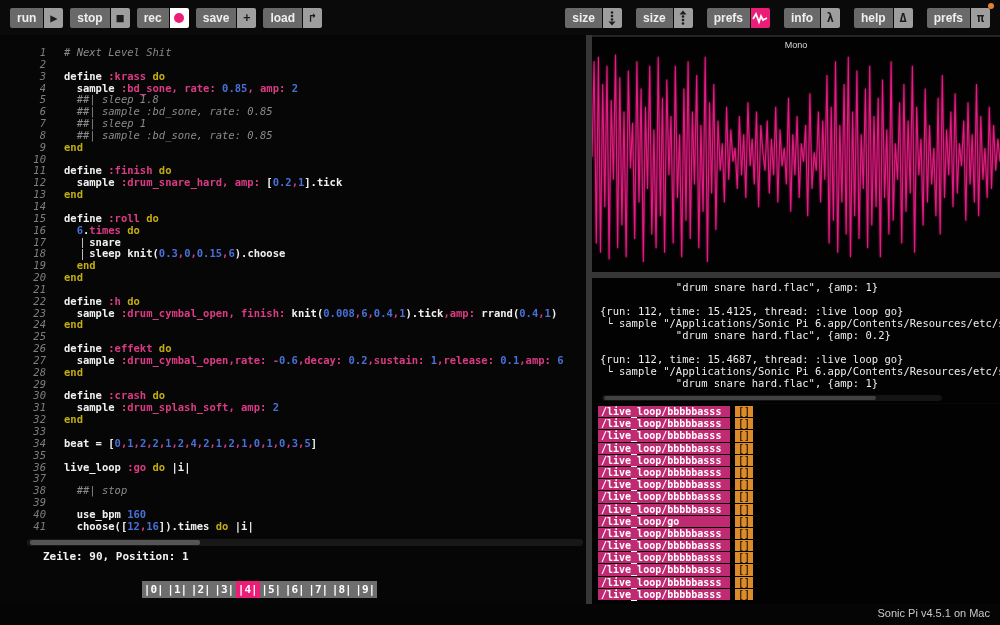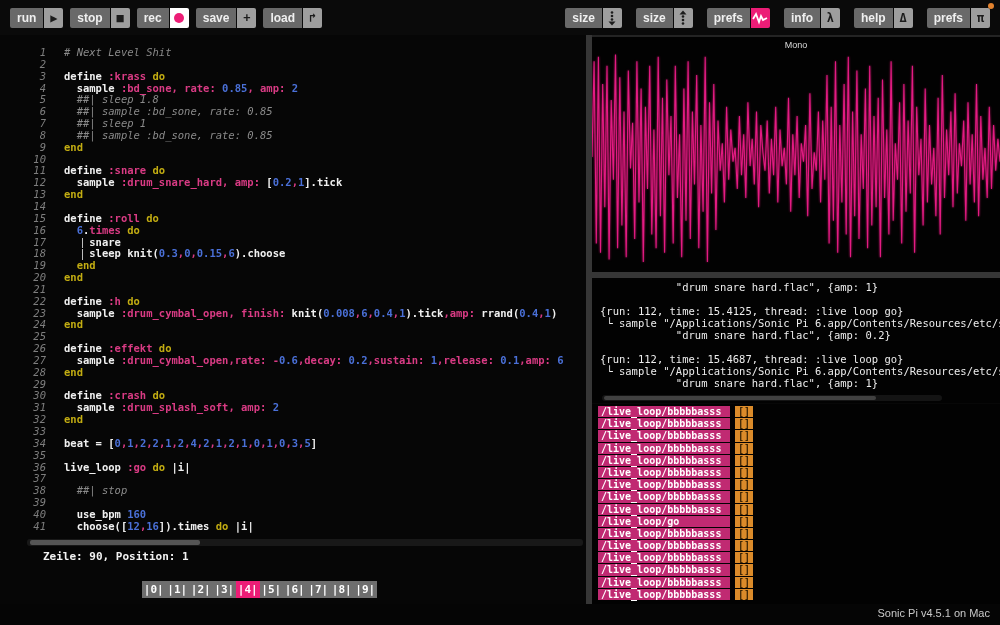--- a/index.html
+++ b/index.html
@@ -162,21 +162,21 @@
         <div class="cline"><span class="ln">1</span><span class="ct"><span class="tk-com"># Next Level Shit</span></span></div>
         <div class="cline"><span class="ln">2</span><span class="ct"></span></div>
         <div class="cline"><span class="ln">3</span><span class="ct">define <span class="tk-sym">:krass</span> <span class="tk-kw">do</span></span></div>
         <div class="cline"><span class="ln">4</span><span class="ct">  sample <span class="tk-sym">:bd_sone</span><span class="tk-sym">,</span> <span class="tk-sym">rate:</span> <span class="tk-num">0.85</span><span class="tk-sym">,</span> <span class="tk-sym">amp:</span> <span class="tk-num">2</span></span></div>
         <div class="cline"><span class="ln">5</span><span class="ct"><span class="tk-com">  ##| sleep 1.8</span></span></div>
         <div class="cline"><span class="ln">6</span><span class="ct"><span class="tk-com">  ##| sample :bd_sone, rate: 0.85</span></span></div>
         <div class="cline"><span class="ln">7</span><span class="ct"><span class="tk-com">  ##| sleep 1</span></span></div>
         <div class="cline"><span class="ln">8</span><span class="ct"><span class="tk-com">  ##| sample :bd_sone, rate: 0.85</span></span></div>
         <div class="cline"><span class="ln">9</span><span class="ct"><span class="tk-kw">end</span></span></div>
         <div class="cline"><span class="ln">10</span><span class="ct"></span></div>
-        <div class="cline"><span class="ln">11</span><span class="ct">define <span class="tk-sym">:snare</span> <span class="tk-kw">do</span></span></div>
+        <div class="cline"><span class="ln">11</span><span class="ct">define <span class="tk-sym">:finish</span> <span class="tk-kw">do</span></span></div>
         <div class="cline"><span class="ln">12</span><span class="ct">  sample <span class="tk-sym">:drum_snare_hard</span><span class="tk-sym">,</span> <span class="tk-sym">amp:</span> [<span class="tk-num">0.2</span><span class="tk-sym">,</span><span class="tk-num">1</span>].tick</span></div>
         <div class="cline"><span class="ln">13</span><span class="ct"><span class="tk-kw">end</span></span></div>
         <div class="cline"><span class="ln">14</span><span class="ct"></span></div>
         <div class="cline"><span class="ln">15</span><span class="ct">define <span class="tk-sym">:roll</span> <span class="tk-kw">do</span></span></div>
         <div class="cline"><span class="ln">16</span><span class="ct">  <span class="tk-num">6</span>.<span class="tk-sym">times</span> <span class="tk-kw">do</span></span></div>
         <div class="cline"><span class="ln">17</span><span class="ct">    snare<span class="guide"></span></span></div>
         <div class="cline"><span class="ln">18</span><span class="ct">    sleep knit(<span class="tk-num">0.3</span><span class="tk-sym">,</span><span class="tk-num">0</span><span class="tk-sym">,</span><span class="tk-num">0.15</span><span class="tk-sym">,</span><span class="tk-num">6</span>).choose<span class="guide"></span></span></div>
         <div class="cline"><span class="ln">19</span><span class="ct">  <span class="tk-kw">end</span></span></div>
         <div class="cline"><span class="ln">20</span><span class="ct"><span class="tk-kw">end</span></span></div>
         <div class="cline"><span class="ln">21</span><span class="ct"></span></div>

